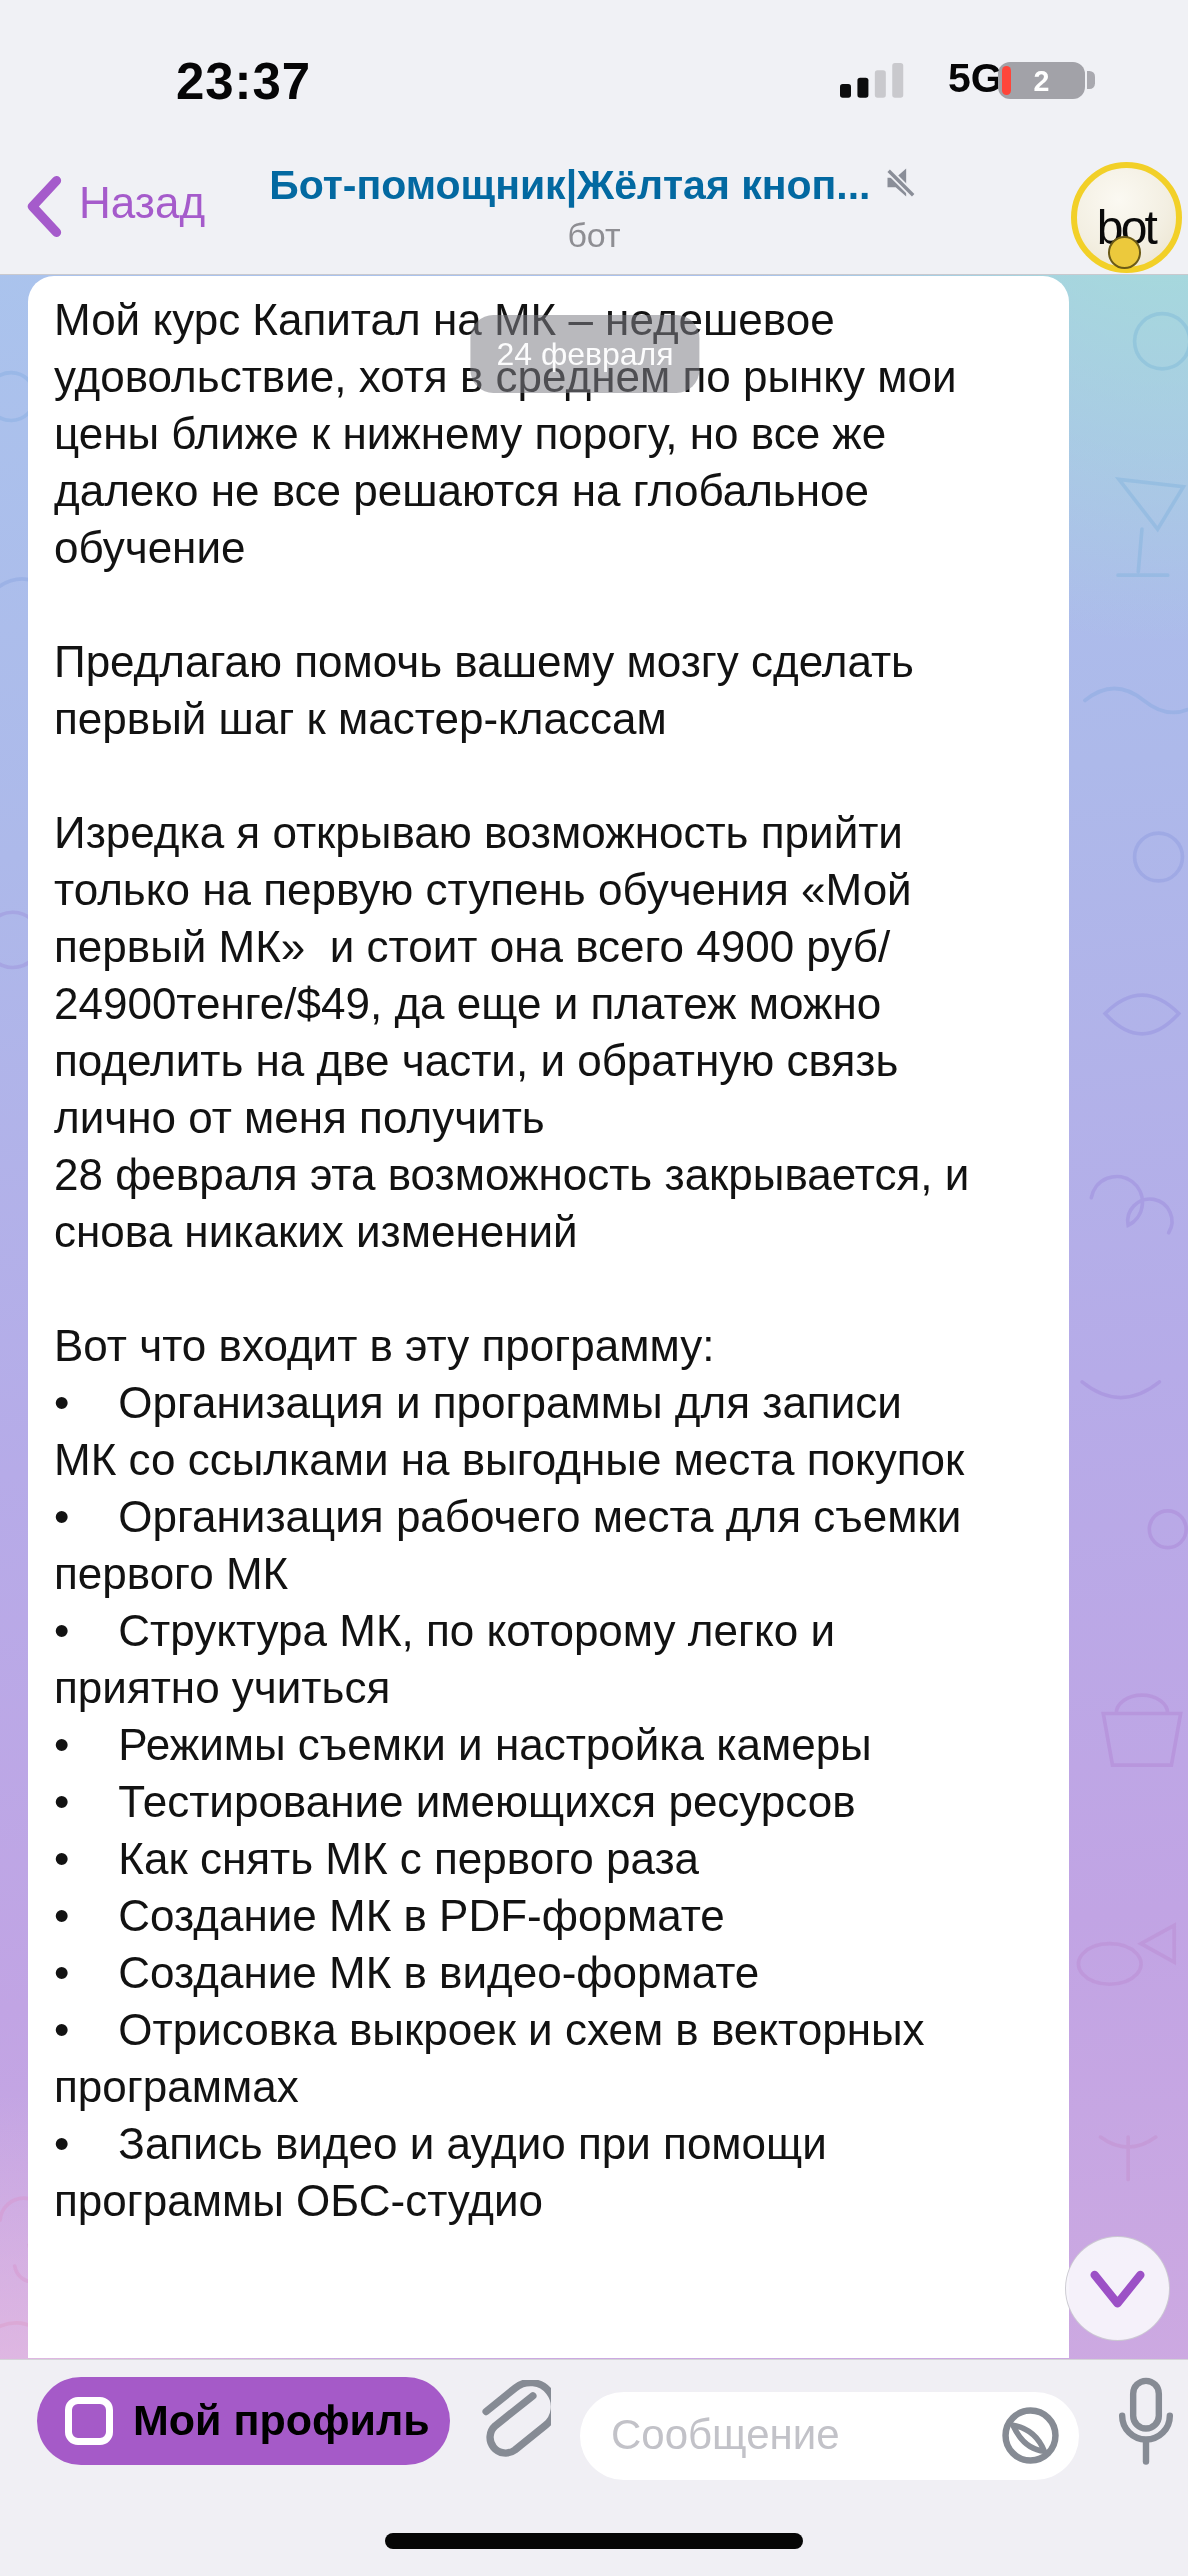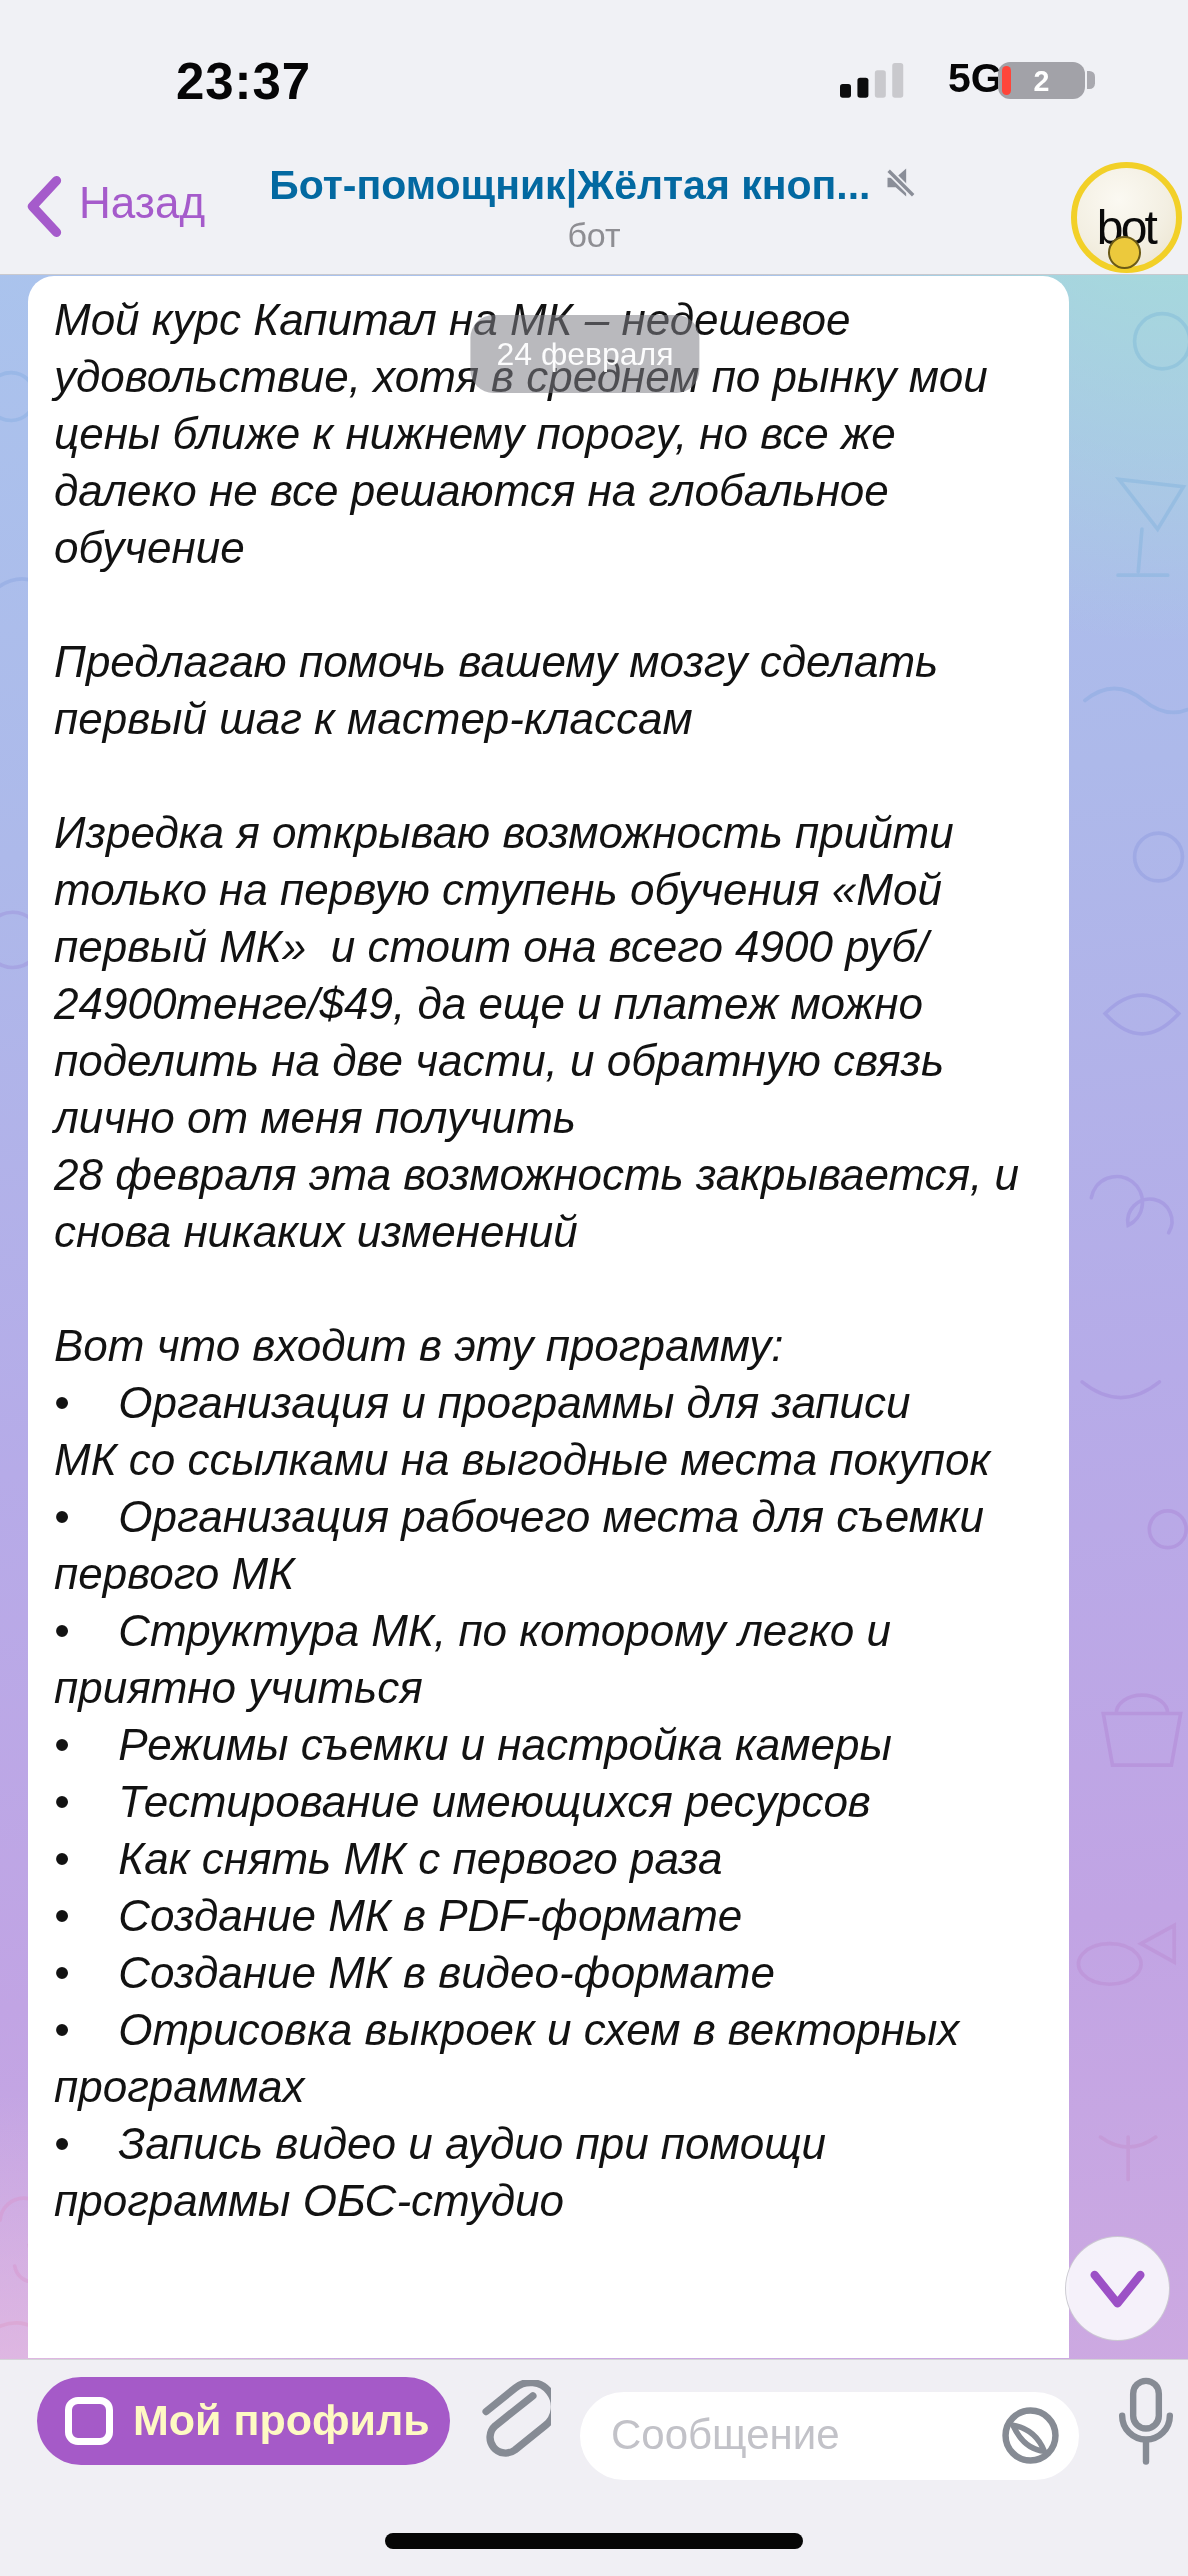--- a/index.html
+++ b/index.html
@@ -35,40 +35,40 @@
     background:radial-gradient(circle at 42% 32%, #fbf9f2 0%, #f3efe2 55%, #eae2cc 100%);
     border:6.4px solid #f2d028;box-sizing:border-box;cursor:pointer;}
   .avatar .avatar-label{position:absolute;left:0;top:32px;width:98px;text-align:center;
     font-size:48px;font-weight:400;color:#0a0a0a;letter-spacing:-2.8px;}
   .avatar .stamp{position:absolute;left:31px;top:68px;width:33px;height:33px;border-radius:50%;
     background:#ecc93c;border:2.8px solid #6b5a16;box-sizing:border-box;}
 
   
   .bubble{position:absolute;left:28px;top:276px;width:1041px;height:2082px;background:#ffffff;
     border-radius:26px 26px 0 0;}
-  .msg-lines{position:absolute;left:26px;top:14.7px;font-style:italic;}
+  .msg-lines{position:absolute;left:26px;top:14.7px;}
   .msg-line{height:57px;line-height:57px;font-size:44px;color:#121212;white-space:pre;}
 
   .date-chip{position:absolute;left:585px;top:315px;transform:translateX(-50%);
     height:46px;line-height:46px;padding:16px 26px;border-radius:23px;
     background:rgba(128,128,134,0.55);color:rgba(255,255,255,0.96);font-size:32px;}
 
   .scroll-down{position:absolute;left:1065px;top:2236px;width:105px;height:105px;border-radius:50%;
     background:rgba(247,244,251,0.95);border:1.8px solid rgba(110,110,120,0.30);box-sizing:border-box;cursor:pointer;}
   .scroll-down svg{position:absolute;left:24px;top:33px;}
 
   
   .composer{position:absolute;left:0;top:2359px;width:1188px;height:217px;background:#f0eff4;
     border-top:0.9px solid #d4d3d8;}
   .profile-btn{position:absolute;left:37px;top:16.6px;width:413px;height:88px;border-radius:44px;
     background:#a55ac8;cursor:pointer;}
   .profile-btn .btn-icon{position:absolute;left:28px;top:20px;width:48px;height:48px;border:7.4px solid #ffffff;
     border-radius:13px;box-sizing:border-box;}
   .profile-btn .btn-label{position:absolute;left:96px;top:0;height:88px;line-height:86px;
-    color:#fef9c3;font-size:43px;font-weight:700;}
+    color:#000000;font-size:43px;font-weight:700;}
   .clip{position:absolute;left:472px;top:20px;cursor:pointer;}
   .input-pill{position:absolute;left:580px;top:32px;width:499px;height:88px;border-radius:44px;background:#ffffff;cursor:text;}
   .placeholder{position:absolute;left:31px;top:0;height:88px;line-height:86px;font-size:42px;color:#c2c2c8;}
   .timer-ic{position:absolute;left:420px;top:13px;cursor:pointer;}
   .mic{position:absolute;left:1113px;top:16.6px;cursor:pointer;}
   .home-indicator{position:absolute;left:385px;top:2533px;width:418px;height:15.7px;border-radius:8.3px;background:#060606;}
 </style>
 </head>
 <body>
 

